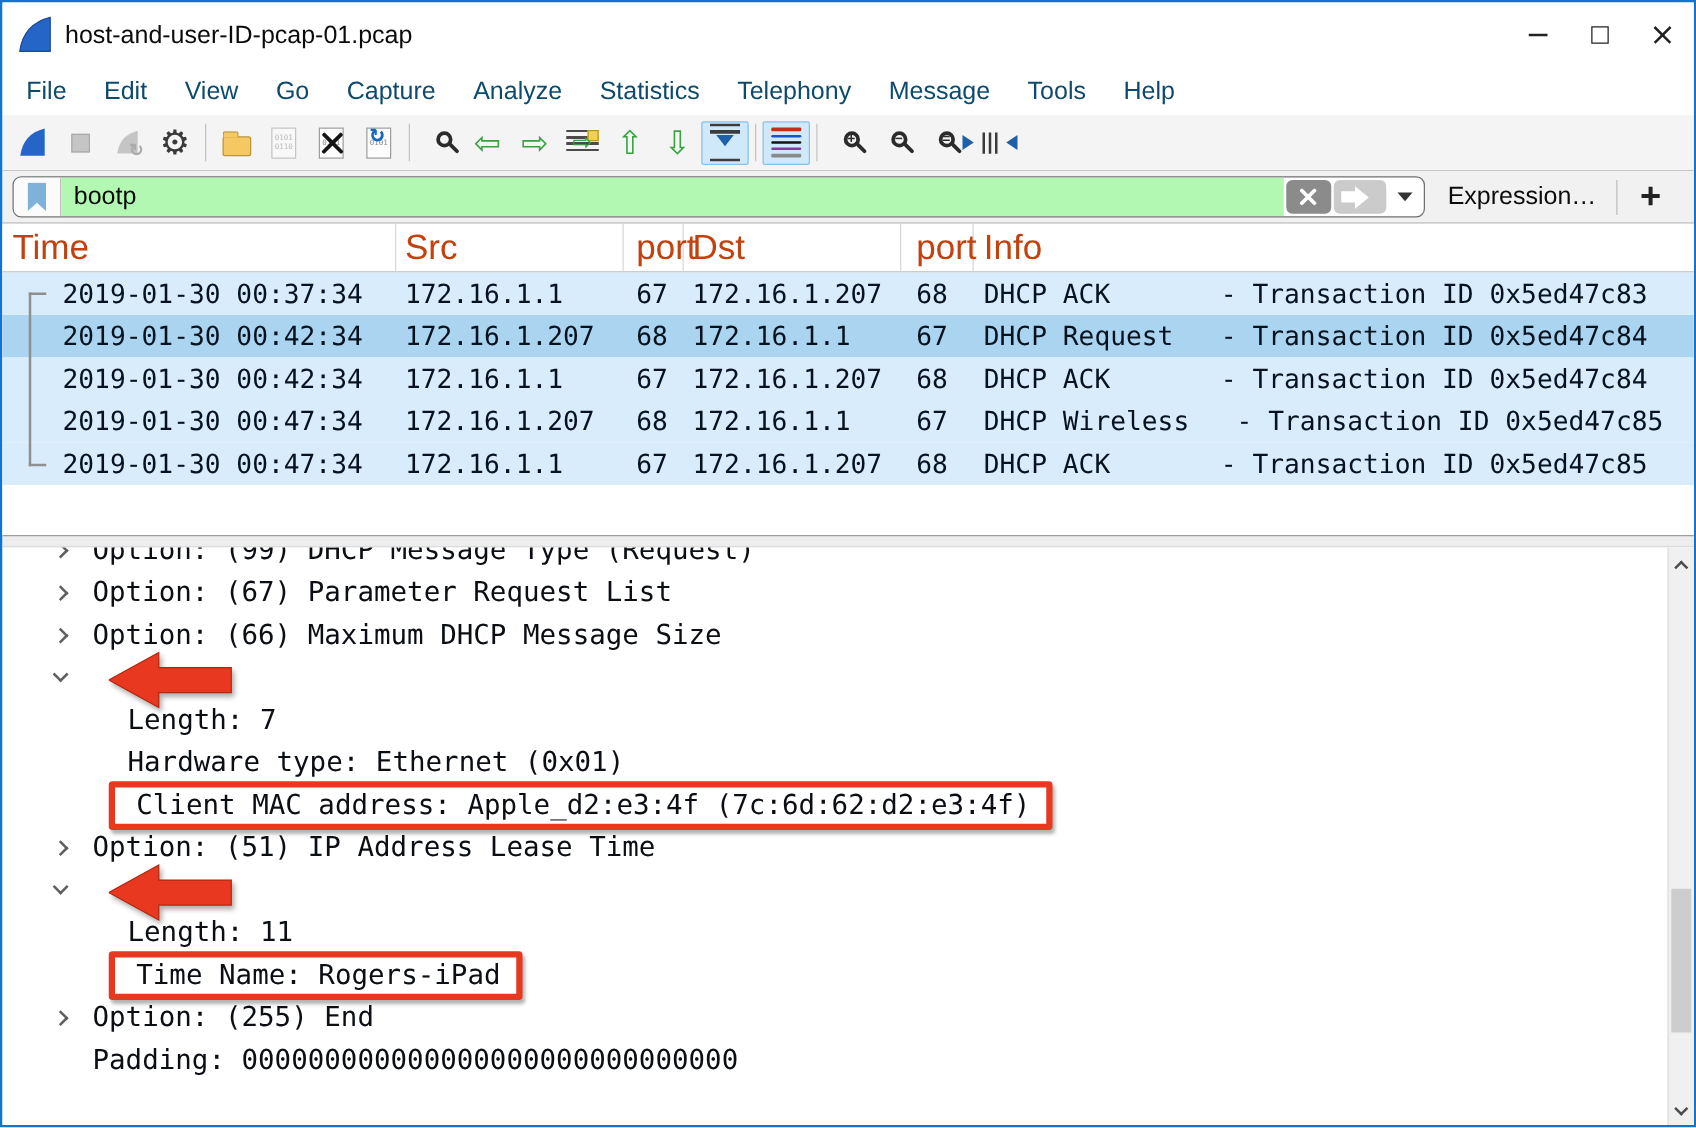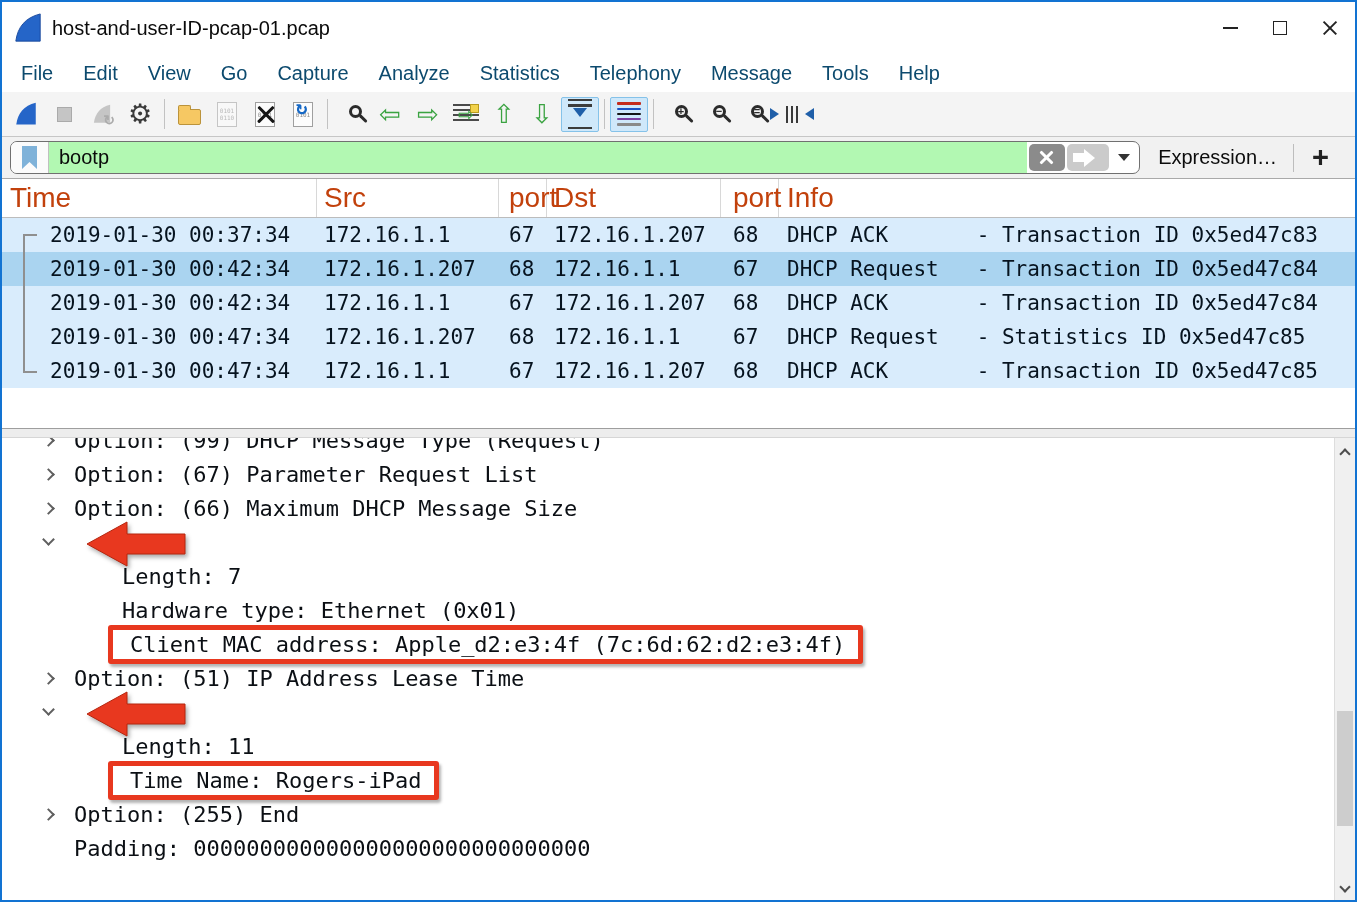--- a/index.html
+++ b/index.html
@@ -114,24 +114,24 @@
 
   
   .detail-pane{flex:1;background:#fff;position:relative;overflow:hidden}
   .detail-rows{margin-top:-15px}
   .drow{height:34px;display:flex;align-items:center;font-family:"DejaVu Sans Mono",monospace;
     font-size:22px;color:#0b0f14;padding-left:42px;white-space:pre}
   .chev-slot{width:30px;display:flex;align-items:center;flex:0 0 auto}
   .chev{width:9px;height:9px;border-right:2.2px solid #5f5f5f;border-bottom:2.2px solid #5f5f5f;display:inline-block}
   .chev.collapsed{transform:rotate(-45deg)}
   .chev.expanded{transform:rotate(45deg);margin-top:-5px}
-  .drow.lvl1 .dtext{margin-left:48px}
+  .drow.lvl1 .dtext{margin-left:28px}
   .red-box{border:5px solid var(--red);border-radius:3px;padding:2px 13px 2px 17px;margin-left:-17px;
     box-shadow:2px 3px 3px rgba(0,0,0,.3);background:#fff;position:relative;z-index:2}
-  .drow.lvl1 .red-box{margin-left:34px}
+  .drow.lvl1 .red-box{margin-left:13px}
   .red-arrow{margin-left:13px;margin-top:3px;filter:drop-shadow(2px 3px 2px rgba(0,0,0,.32));flex:0 0 auto}
 
   
   .vscroll{position:absolute;top:0;right:0;bottom:0;width:21px;background:#f0f0f0;border-left:1px solid #ddd}
   .schev{position:absolute;left:6px;width:8px;height:8px;border-right:2px solid #4d4d4d;border-bottom:2px solid #4d4d4d}
   .schev.up{top:12px;transform:rotate(-135deg)}
   .schev.down{bottom:9px;transform:rotate(45deg)}
   .sthumb{position:absolute;left:2px;right:2px;top:59%;height:25%;background:#cdcdcd}
 </style>
 </head>
@@ -344,21 +344,21 @@
         <div class="pcol c-sport">port</div>
         <div class="pcol c-dst">Dst</div>
         <div class="pcol c-dport">port</div>
         <div class="pcol c-info">Info</div>
       </div>
     <div class="plist-rows" id="plist-rows">
       <div class="bracket"></div>
     <div class="prow"><span class="pcell time">2019-01-30 00:37:34</span><span class="pcell src">172.16.1.1</span><span class="pcell sport">67</span><span class="pcell dst">172.16.1.207</span><span class="pcell dport">68</span><span class="pcell info">DHCP ACK       - Transaction ID 0x5ed47c83</span></div>
         <div class="prow selected"><span class="pcell time">2019-01-30 00:42:34</span><span class="pcell src">172.16.1.207</span><span class="pcell sport">68</span><span class="pcell dst">172.16.1.1</span><span class="pcell dport">67</span><span class="pcell info">DHCP Request   - Transaction ID 0x5ed47c84</span></div>
         <div class="prow"><span class="pcell time">2019-01-30 00:42:34</span><span class="pcell src">172.16.1.1</span><span class="pcell sport">67</span><span class="pcell dst">172.16.1.207</span><span class="pcell dport">68</span><span class="pcell info">DHCP ACK       - Transaction ID 0x5ed47c84</span></div>
-        <div class="prow"><span class="pcell time">2019-01-30 00:47:34</span><span class="pcell src">172.16.1.207</span><span class="pcell sport">68</span><span class="pcell dst">172.16.1.1</span><span class="pcell dport">67</span><span class="pcell info">DHCP Request   - Statistics ID 0x5ed47c85</span></div>
+        <div class="prow"><span class="pcell time">2019-01-30 00:47:34</span><span class="pcell src">172.16.1.207</span><span class="pcell sport">68</span><span class="pcell dst">172.16.1.1</span><span class="pcell dport">67</span><span class="pcell info">DHCP Wireless   - Transaction ID 0x5ed47c85</span></div>
         <div class="prow"><span class="pcell time">2019-01-30 00:47:34</span><span class="pcell src">172.16.1.1</span><span class="pcell sport">67</span><span class="pcell dst">172.16.1.207</span><span class="pcell dport">68</span><span class="pcell info">DHCP ACK       - Transaction ID 0x5ed47c85</span></div>
       </div>
     <div class="plist-filler"></div>
   </div>
 
   <div class="splitter"></div>
 
   <div class="detail-pane">
     <div class="detail-rows" id="detail-rows">
         <div class="drow lvl0"><span class="chev-slot"><span class="chev collapsed"></span></span><span class="dtext">Option: (99) DHCP Message Type (Request)</span></div>

